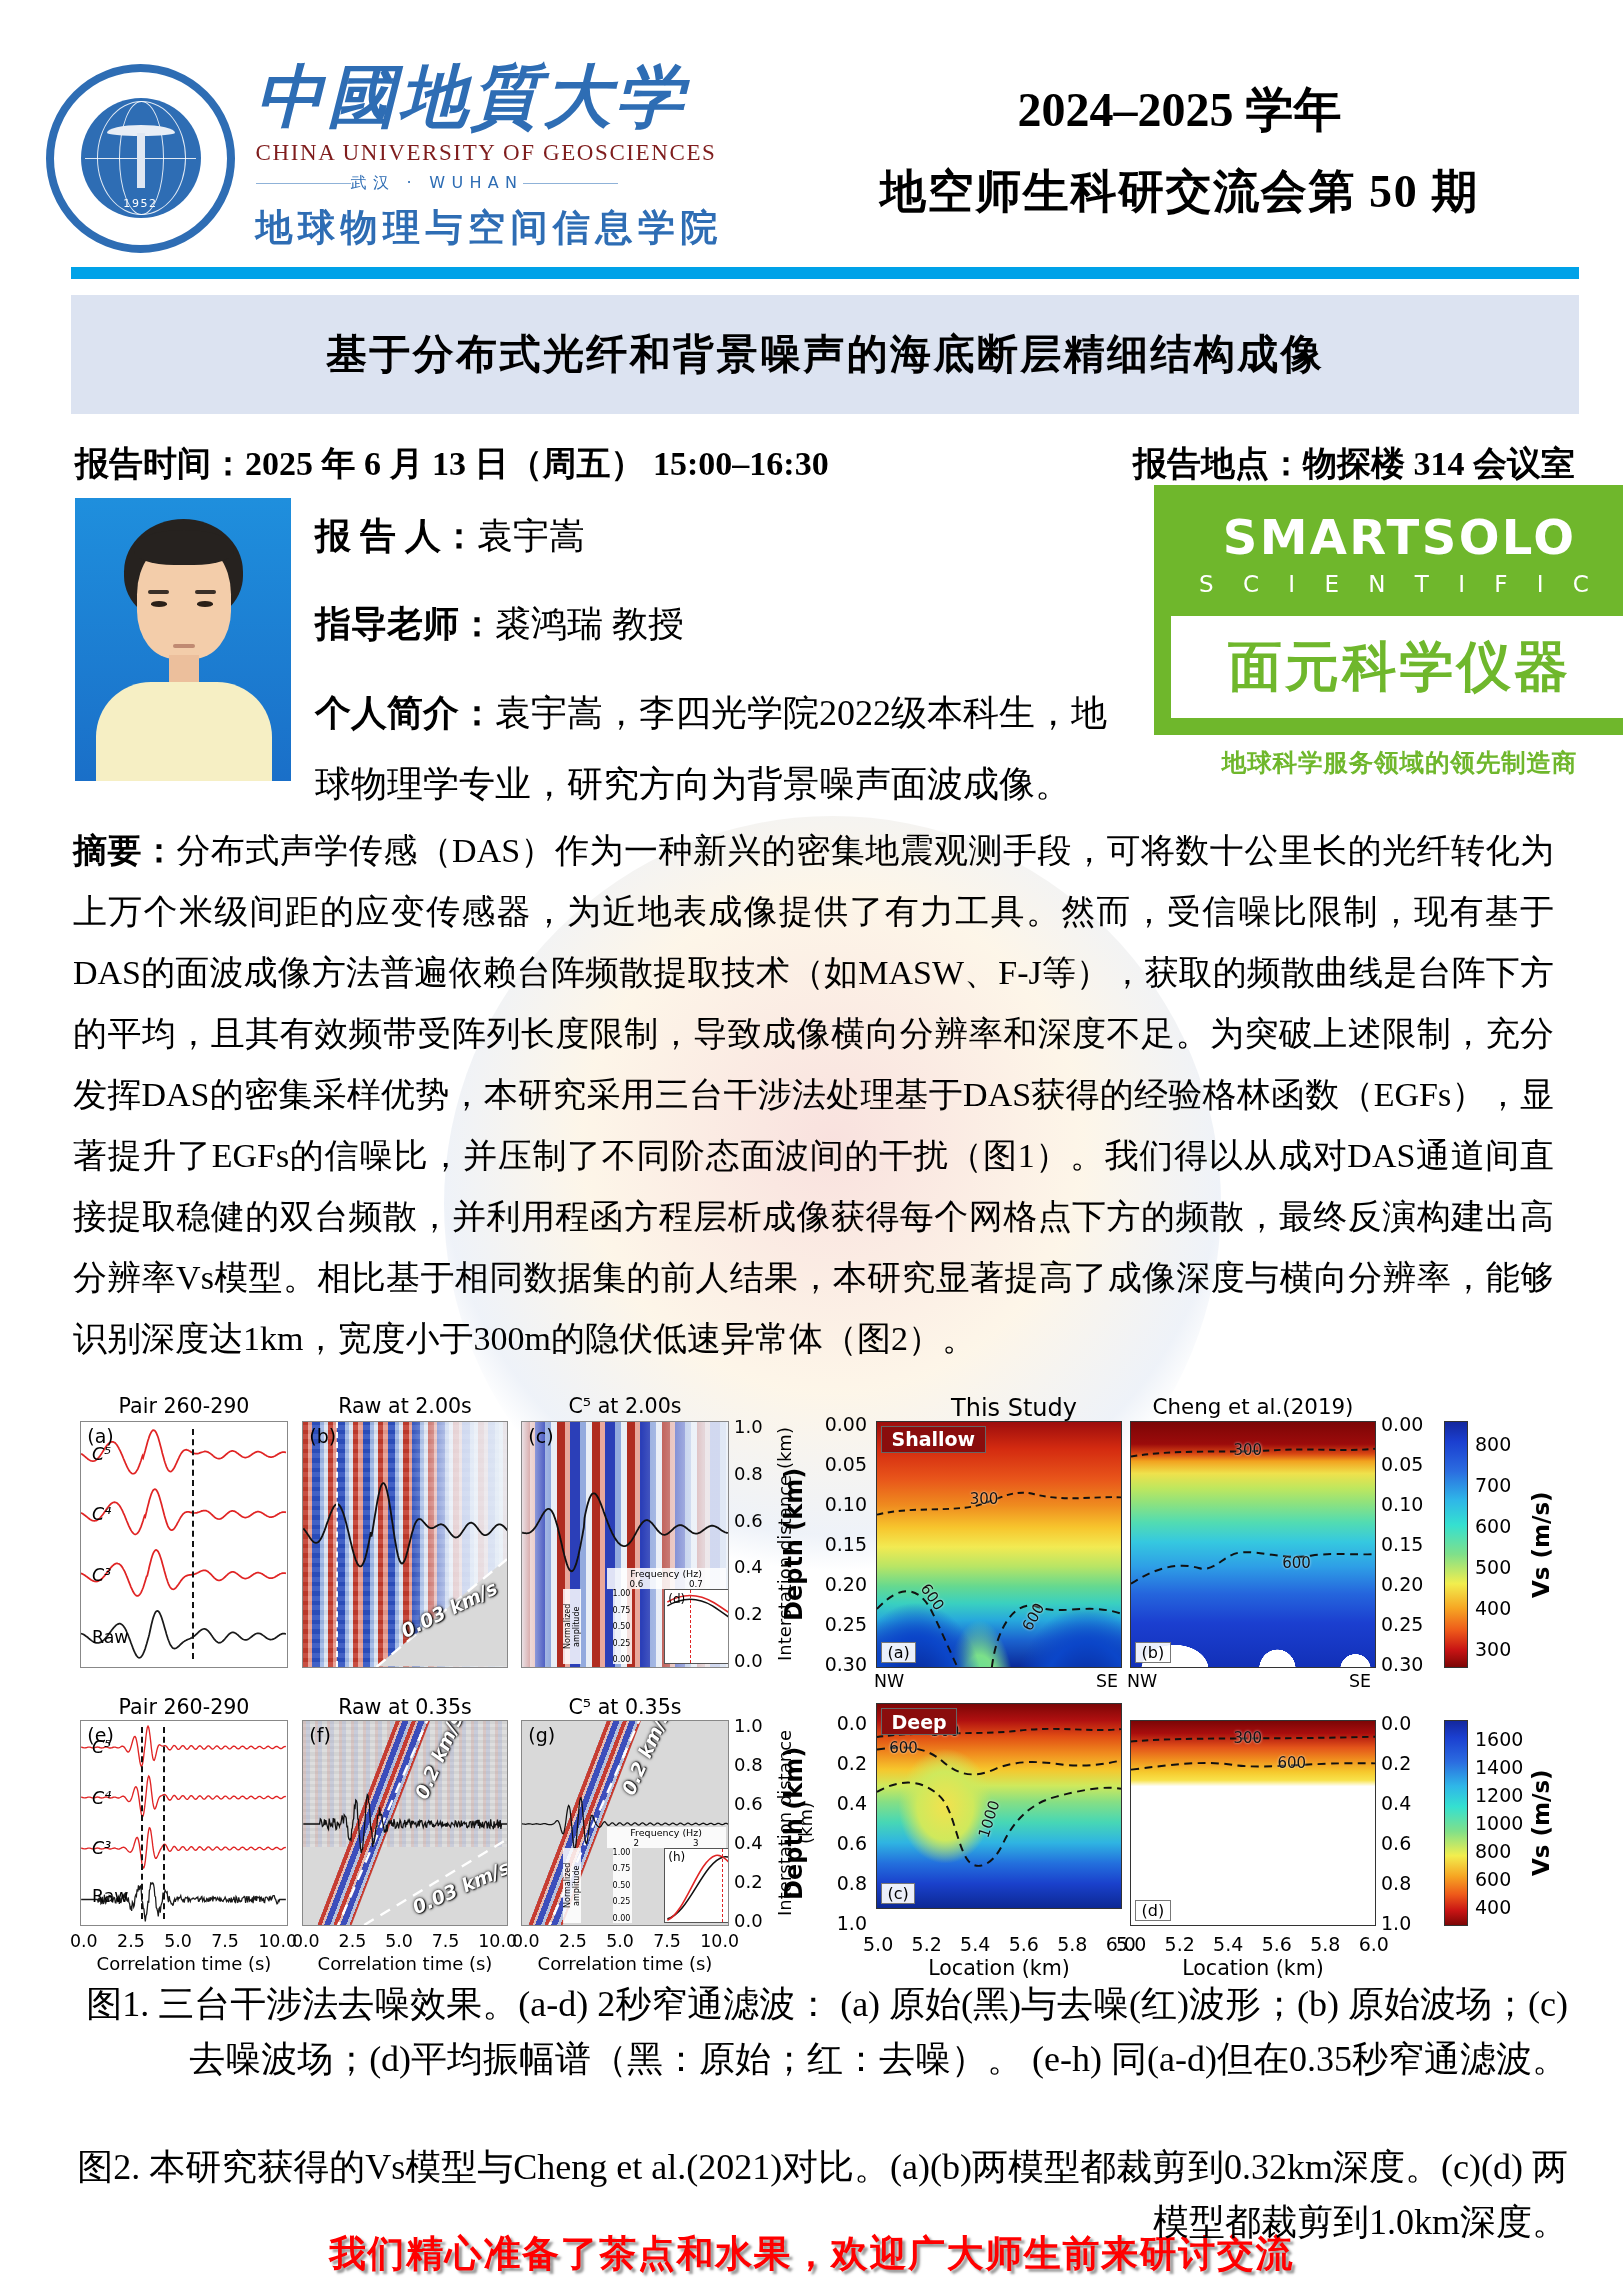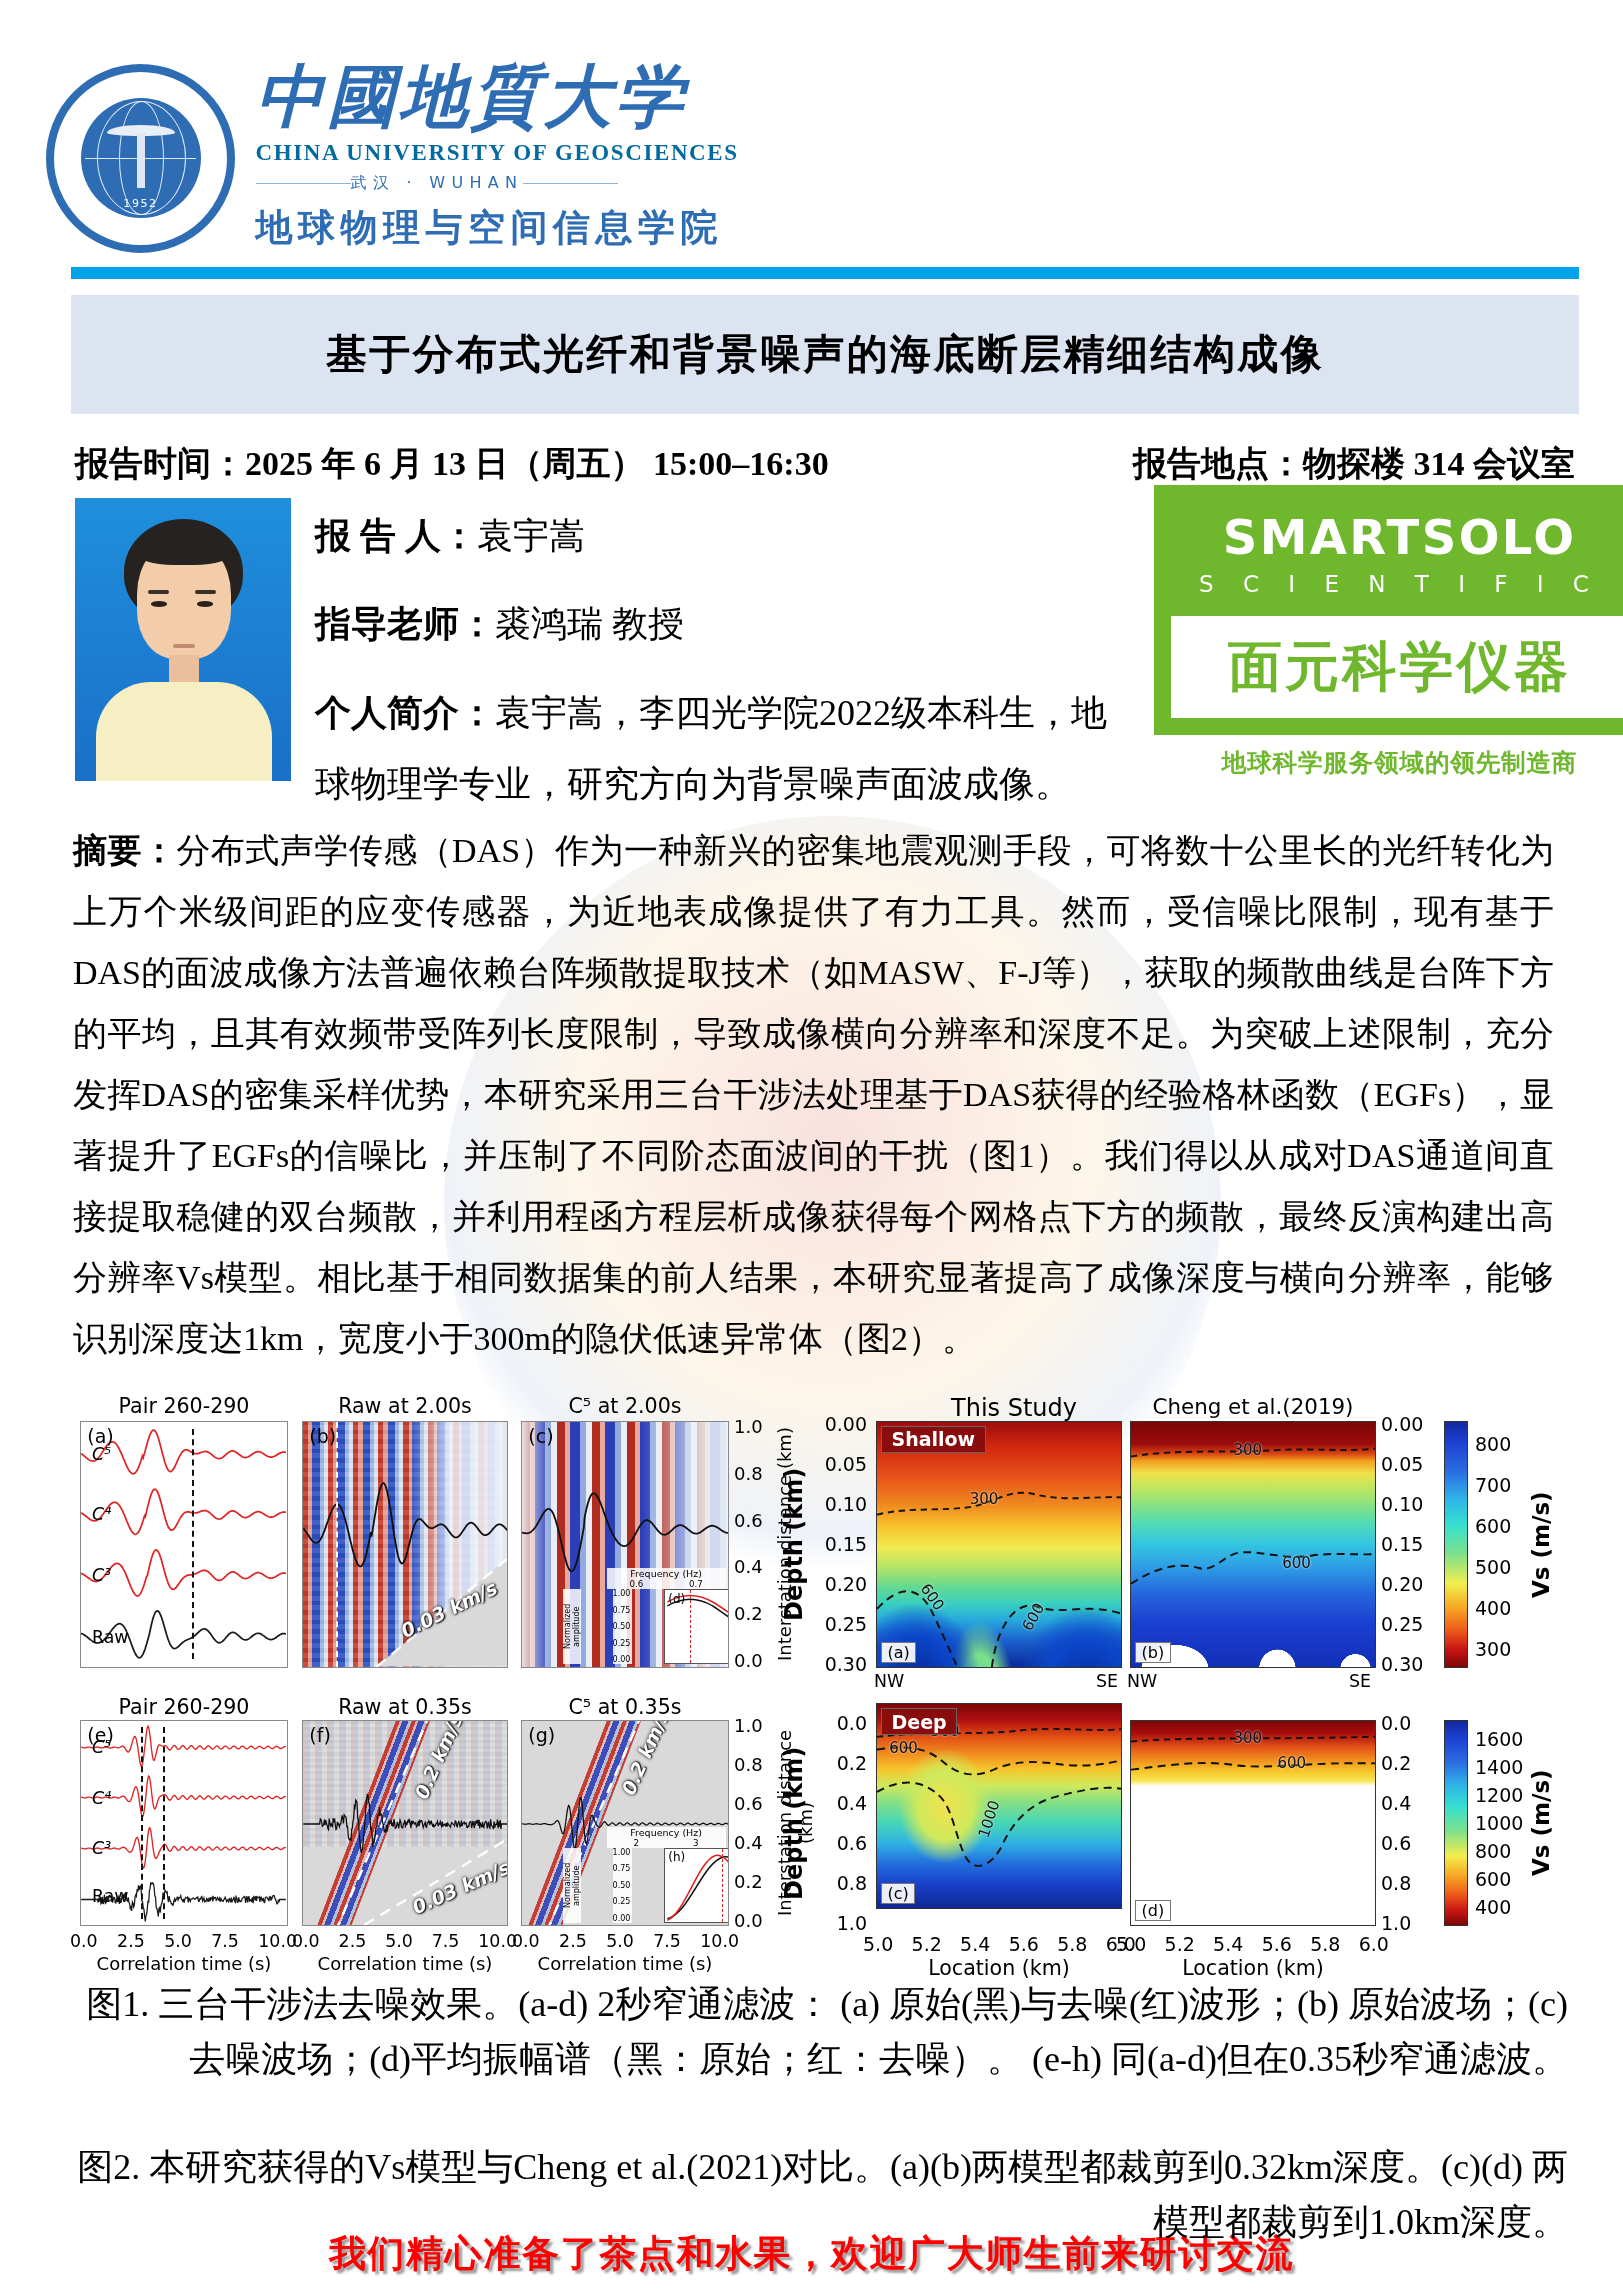--- a/index.html
+++ b/index.html
@@ -17,21 +17,21 @@
   .emblem .mer1{width:43px;margin-left:-21.4px;}
   .emblem .mer2{width:87px;margin-left:-44px;}
   .emblem .eq{position:absolute;left:4.8px;right:4.8px;top:50%;border-top:1.6px solid rgba(255,255,255,.85);}
   .emblem .pick{position:absolute;left:50%;top:27px;width:68px;height:11px;margin-left:-34px;background:#e8eef6;
           border-radius:50%/70% 70% 30% 30%;}
   .emblem .handle{position:absolute;left:50%;top:35px;width:8px;height:55px;margin-left:-4px;background:#dfe7f2;}
   .emblem .year{position:absolute;left:0;right:0;bottom:8px;text-align:center;color:#fff;
           font:11px "DejaVu Sans",sans-serif;letter-spacing:1.6px;}
   .univ-cn{font-size:68px;font-weight:bold;font-style:italic;color:#2e6db4;letter-spacacing:3.2px;
            letter-spacing:4px;line-height:1.02;}
-  .univ-en{font-size:23px;font-weight:bold;color:#0369a1;letter-spacing:1.6px;margin-top:8px;}
+  .univ-en{font-size:23px;font-weight:normal;color:#7f1d1d;letter-spacing:1.6px;margin-top:8px;}
   .univ-city{display:flex;align-items:center;gap:0;color:#2e6db4;font-size:16px;letter-spacing:6.3px;
              margin-top:6.3px;font-family:"DejaVu Sans",sans-serif;}
   .univ-city i{flex:0 0 95px;border-top:1.6px solid #8fb2d8;}
   .univ-school{font-size:37px;font-weight:bold;color:#2e6db4;letter-spacing:5.5px;margin-top:9.5px;}
   .hdr-right{position:absolute;right:55px;top:78px;width:777px;text-align:center;font-weight:bold;}
   .session1{font-size:48px;}
   .session2{font-size:46px;margin-top:19px;letter-spacing:1.6px;}
 
   .divider{position:absolute;left:71px;right:44px;top:267px;height:12px;background:#00a2e8;}
 
@@ -184,20 +184,24 @@
       <div class="univ-cn">中國地質大学</div>
       <div class="univ-en">CHINA UNIVERSITY OF GEOSCIENCES</div>
       <div class="univ-city">
           <i></i>
           <span>武汉 · WUHAN</span>
           <i></i>
         </div>
       <div class="univ-school">地球物理与空间信息学院</div>
     </div>
   </div>
+  <div class="hdr-right">
+    <div class="session1">2024–2025 学年</div>
+    <div class="session2">地空师生科研交流会第 50 期</div>
+  </div>
   <div class="divider"></div>
 
   <div class="title-bar">
     <div class="title-text">基于分布式光纤和背景噪声的海底断层精细结构成像</div>
   </div>
 
   <div class="info-row">
     <span>报告时间：2025 年 6 月 13 日（周五） 15:00–16:30</span>
     <span>报告地点：物探楼 314 会议室</span>
   </div>

